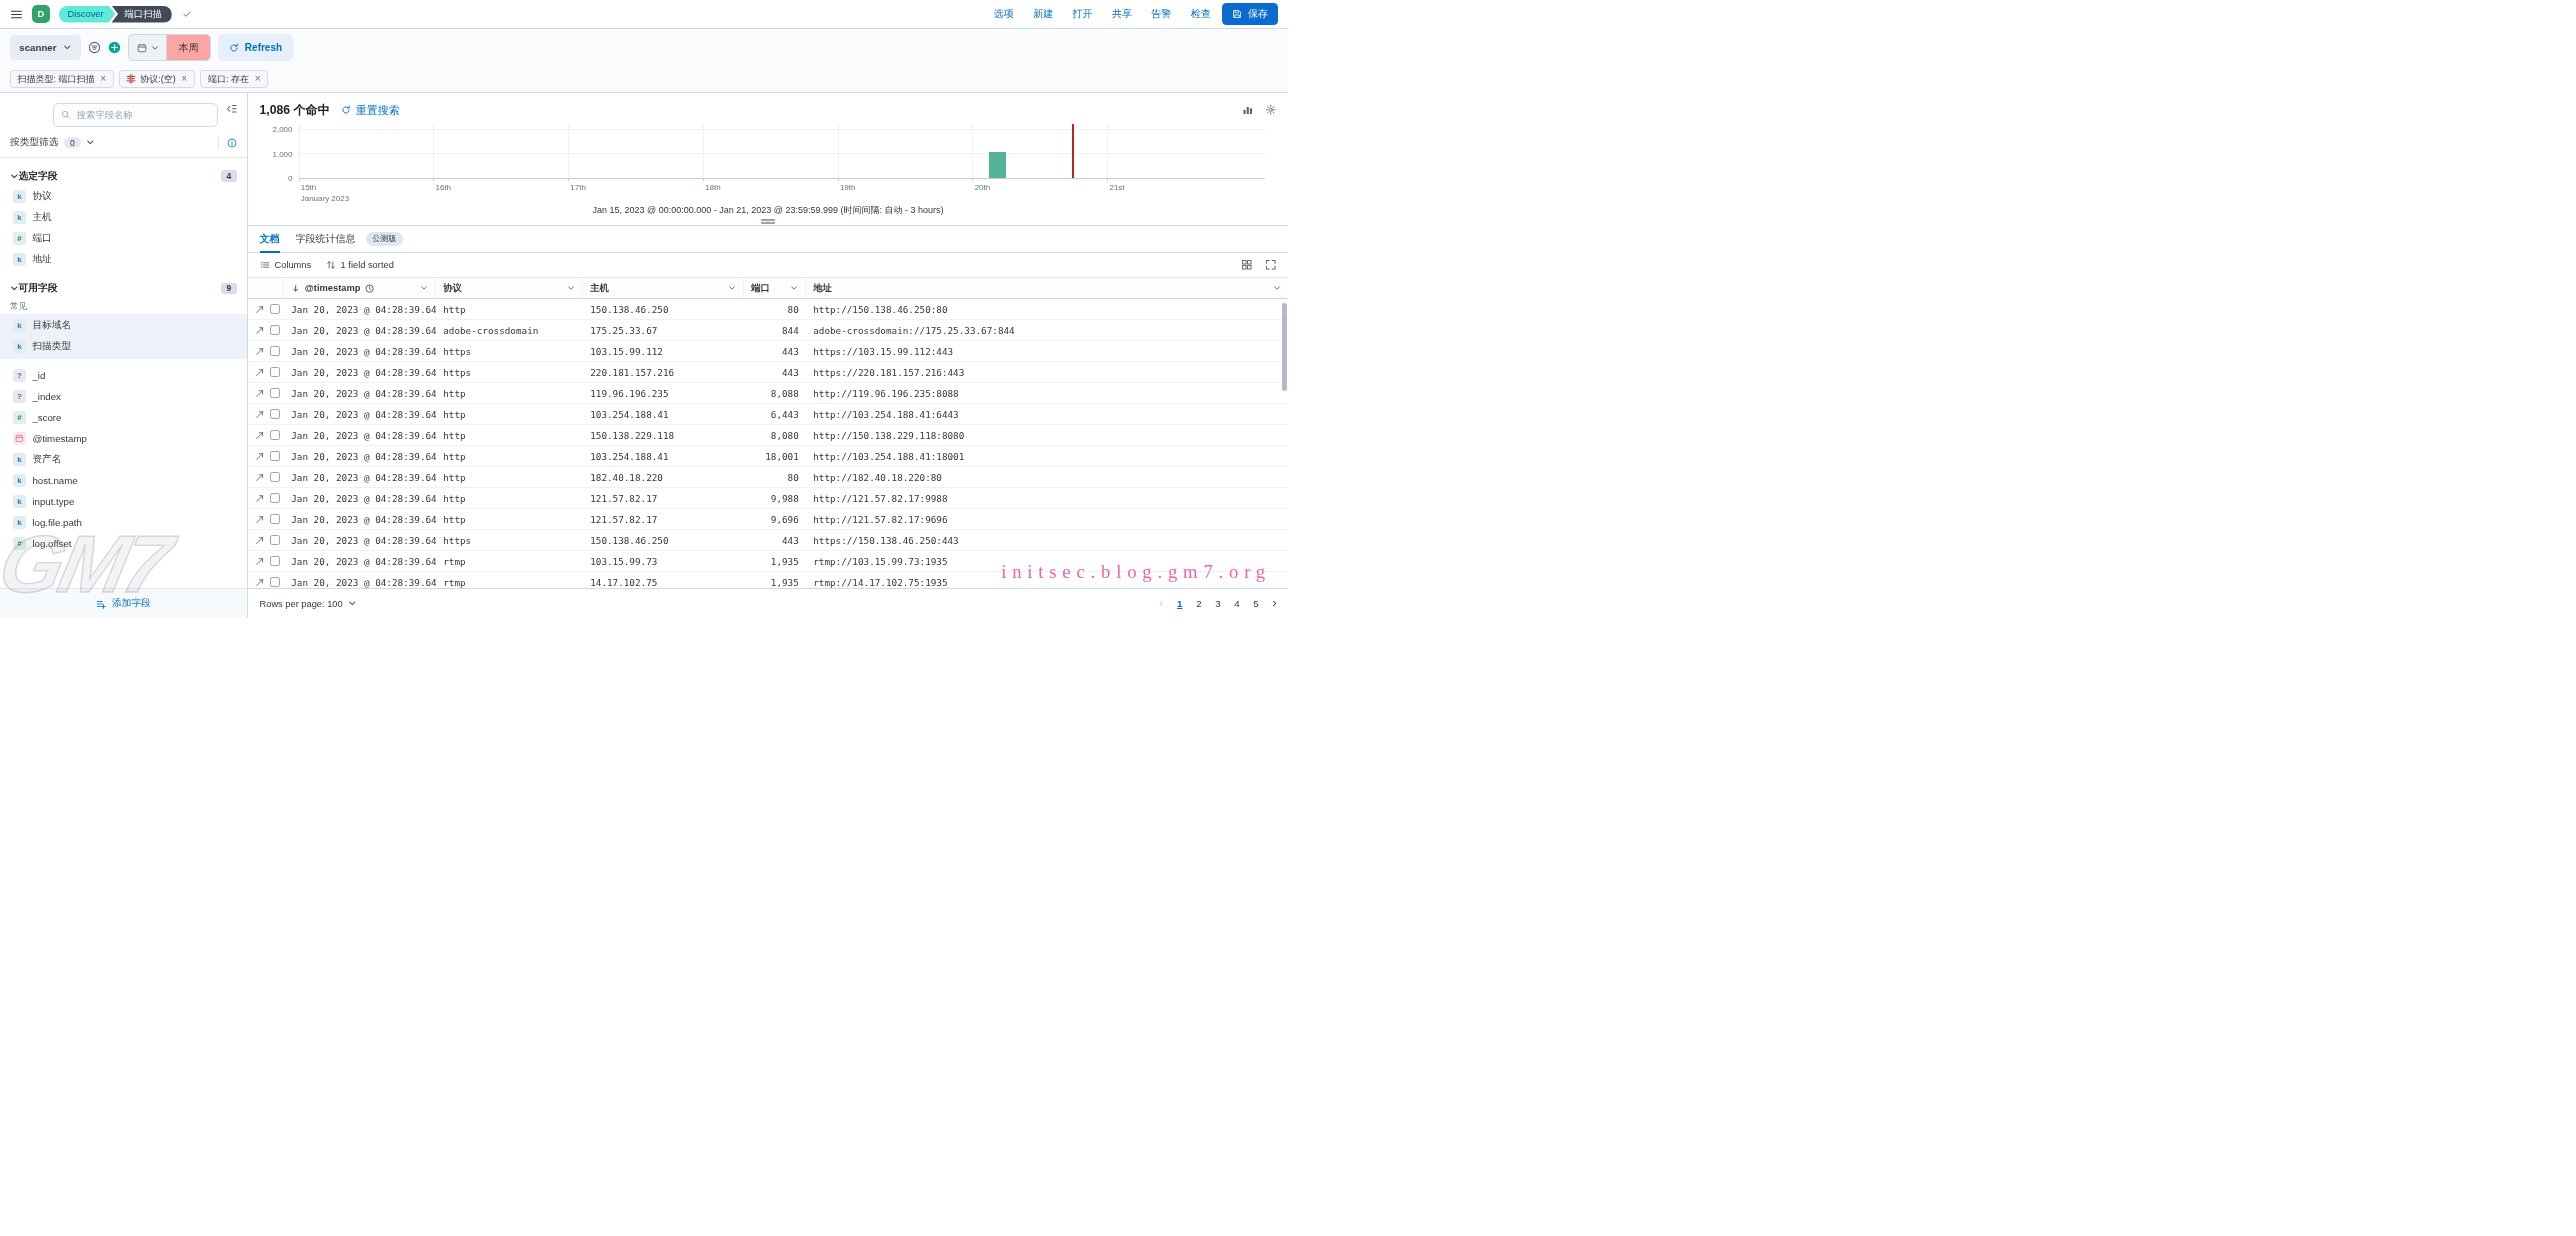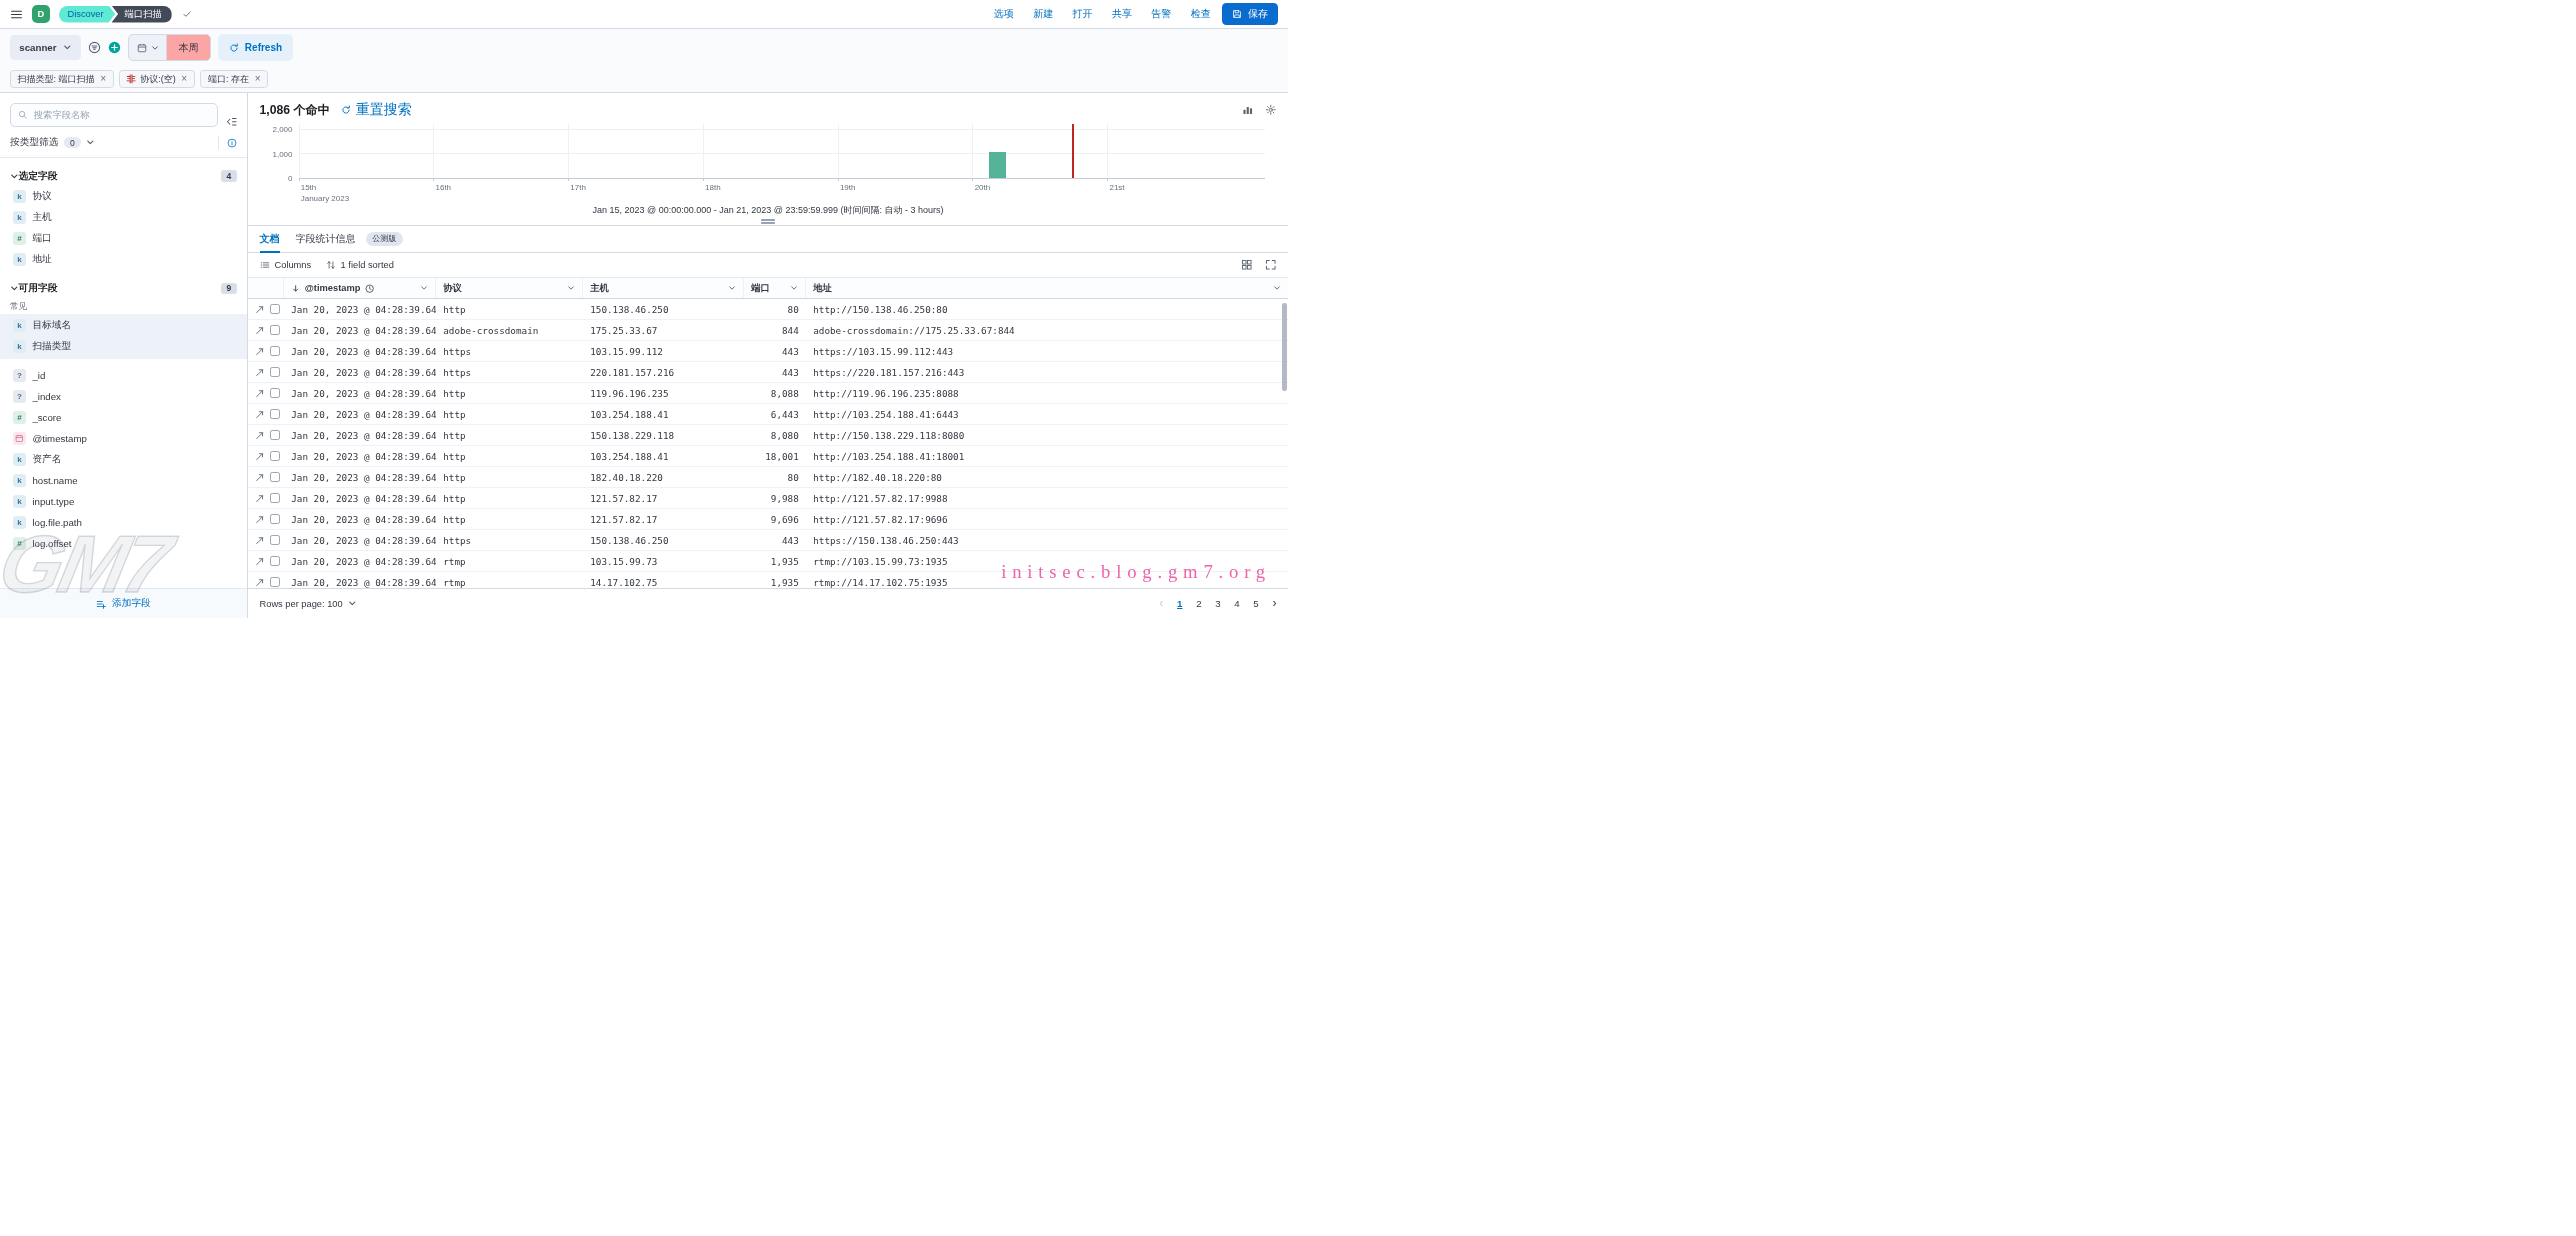--- a/index.html
+++ b/index.html
@@ -47,21 +47,21 @@
   .pill { height:18.7px; display:flex; align-items:center; gap:4.3px; background:#f5f7fb; border:0.7px solid #d3dae6; border-radius:3.6px; padding:0 6.5px; font-size:9px; color:#343741; cursor:pointer; }
   .pill .neg { color:#bd271e; font-weight:700; }
   .pill-x { color:#69707d; font-size:10px; line-height:1; margin-left:1.4px; cursor:pointer; }
 
   
   .content { display:flex; height:525px; background:#fff; }
 
   
   .sidebar { width:247px; flex:none; display:flex; flex-direction:column; background:#fff; }
   .sb-top { padding:10px 10px 0; }
-  .sb-search-row { display:flex; align-items:flex-end; gap:7.2px; }
+  .sb-search-row { display:flex; align-items:flex-start; gap:7.2px;margin-left:43px; }
   .sb-search { flex:1; height:24px; border:0.7px solid #d3dae6; border-radius:5px; background:#fbfdfe; display:flex; align-items:center; gap:5px; padding:0 6.5px; }
   .sb-search input { border:0; outline:0; flex:1; font-size:9.3px; background:transparent; color:#343741; font-family:inherit; min-width:0; }
   .sb-search input::placeholder { color:#98a2b3; }
   .collapse-btn { cursor:pointer; }
   .sb-typefilter { margin:8.6px -10px 0; padding:0 10px 7.2px; border-bottom:0.7px solid #e4e9f1; display:flex; align-items:center; gap:5.8px; font-size:9.7px; cursor:pointer; }
   .mini-badge { background:#e4e9f2; border-radius:7.2px; padding:0.7px 5.8px; font-size:8.6px; color:#343741; }
   .tf-right { margin-left:auto; display:flex; align-items:center; }
   .vdiv { width:0.7px; height:14.4px; background:#e4e9f1; margin-right:8.6px; }
   .info { color:#0071c2; cursor:pointer; }
   .sb-scroll { flex:1; overflow:hidden; padding:7.2px 10px 0; }
@@ -78,21 +78,21 @@
   .subhead { font-size:8.6px; color:#69707d; margin:5.8px 0 1.4px; }
   .popular-wrap { background:#edf2f9; margin:0 -10px; padding:1.4px 10px; }
   .mt6 { margin-top:5.8px; }
   .add-field-bar { height:30px; flex:none; border-top:0.7px solid #e4e9f1; background:#f7fafd; display:flex; align-items:center; justify-content:center; gap:5.8px; color:#0071c2; font-size:9.7px; font-weight:500; cursor:pointer; }
 
   
   .main { flex:1; min-width:0; border-left:0.7px solid #d3dae6; display:flex; flex-direction:column; position:relative; }
   .chart-sec { padding:7.2px 11.5px 0; border-bottom:0.7px solid #d3dae6; }
   .chart-head { display:flex; align-items:center; gap:11.5px; height:20px; }
   .hits { font-size:12.2px; font-weight:700; color:#1a1c21; }
-  .reset { color:#0071c2; font-size:14px; display:flex; align-items:center; gap:4.3px; cursor:pointer; }
+  .reset { color:#0071c2; font-size:11px; display:flex; align-items:center; gap:4.3px; cursor:pointer; }
   .chart-icons { margin-left:auto; display:flex; gap:11.5px; color:#5d6470; }
   .chart-icons .ic { cursor:pointer; }
   .chart { position:relative; height:79px; margin-top:1.4px; }
   .plot { position:absolute; left:39px; right:11.5px; top:2.9px; bottom:21.6px; border-bottom:0.7px solid #c6ccd7; }
   .gl-h { position:absolute; left:0; right:0; height:0.7px; background:#edf0f5; }
   .gl-v { position:absolute; top:0; bottom:0; width:0.7px; background:#edf0f5; }
   .ylab { position:absolute; left:-39px; width:33px; text-align:right; font-size:8px; color:#69707d; transform:translateY(50%); }
   .xtick { position:absolute; top:100%; height:2.9px; width:0.7px; background:#c6ccd7; }
   .xlab { position:absolute; top:calc(100% + 3.6px); font-size:8px; color:#69707d; line-height:1.4; white-space:nowrap; margin-left:2.2px; }
   .bar { position:absolute; bottom:0; }

